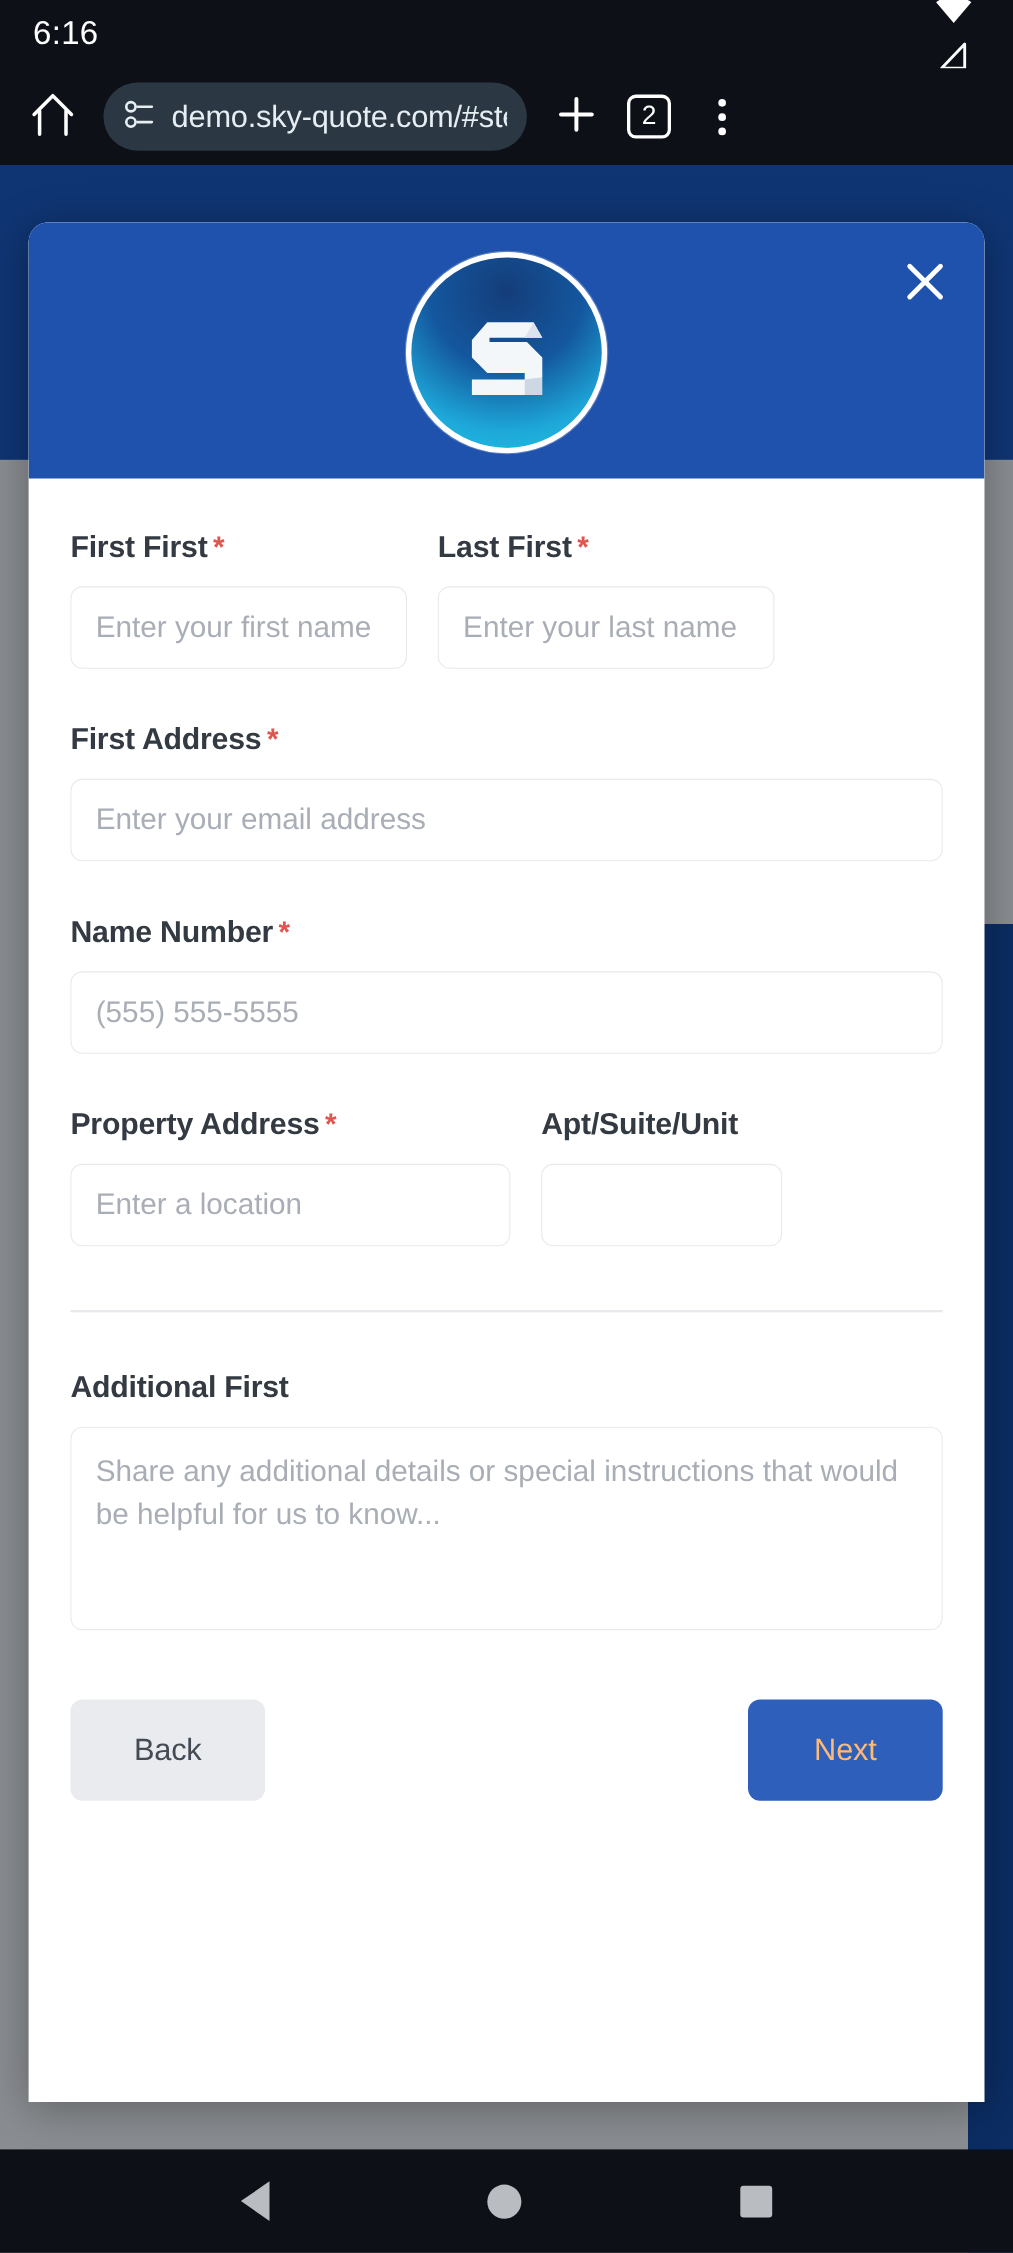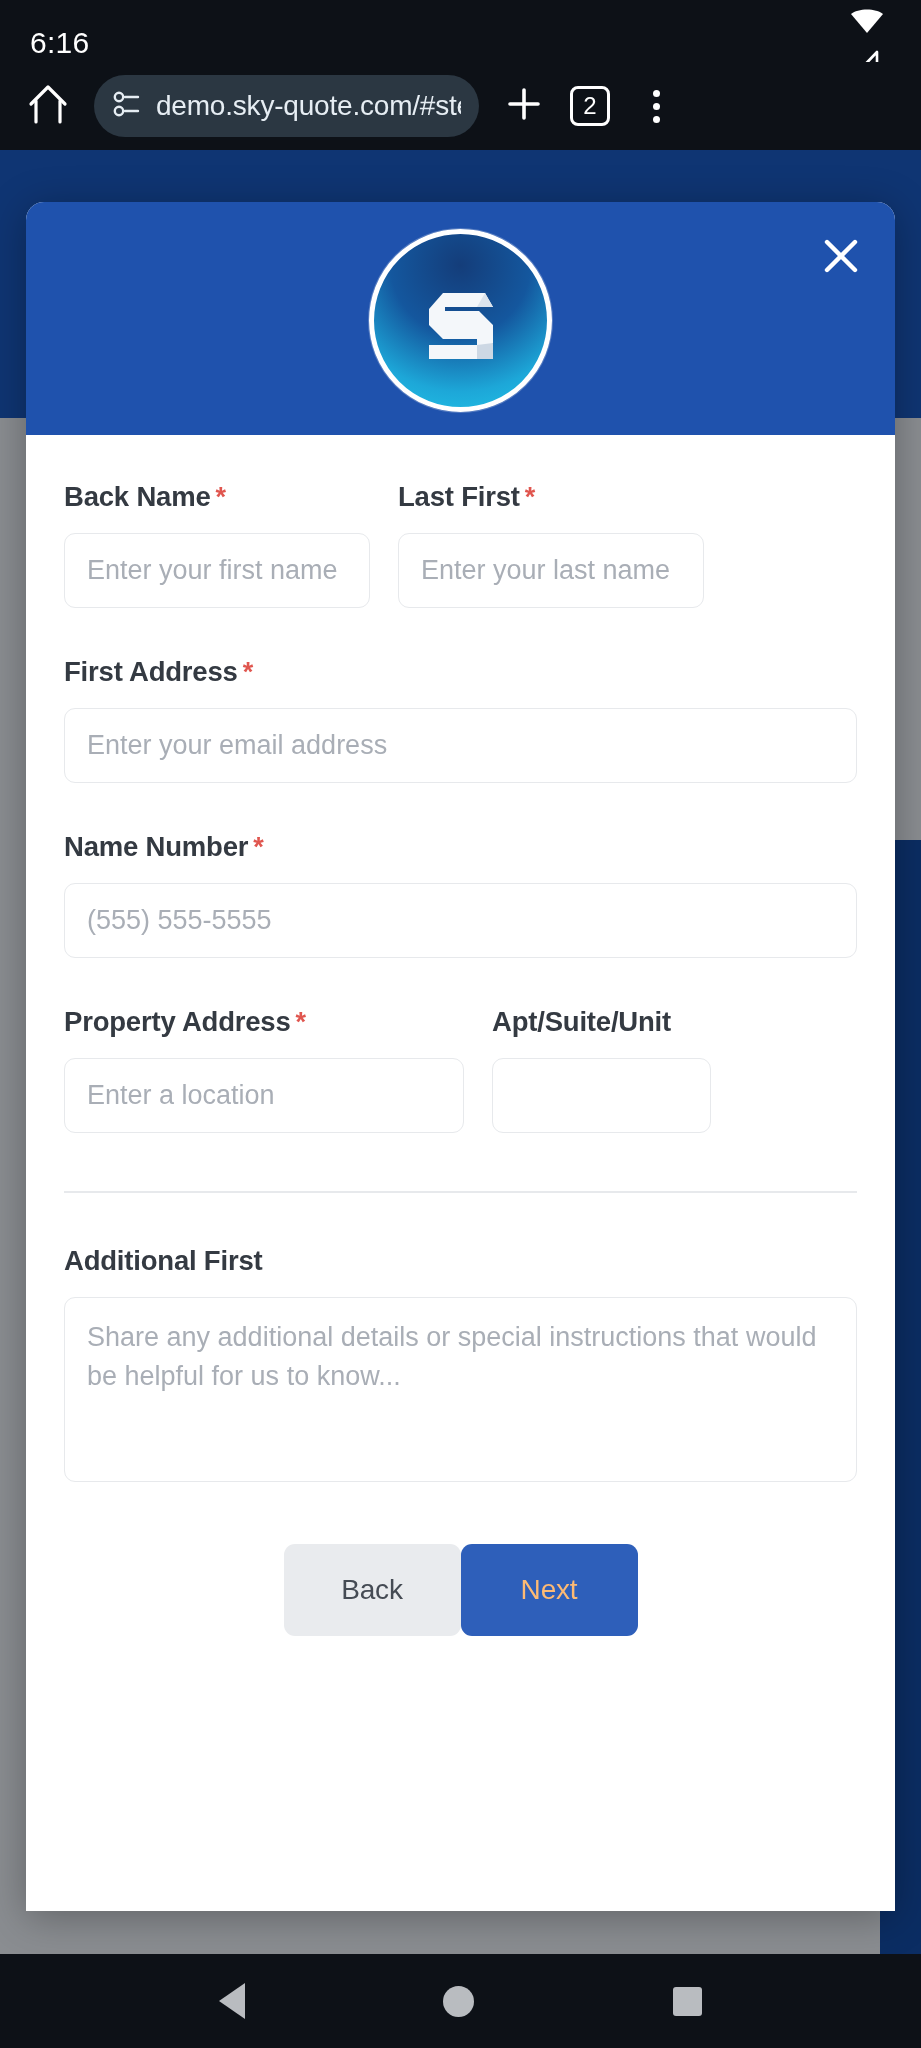--- a/index.html
+++ b/index.html
@@ -16,21 +16,21 @@
     position: relative;
     width: 921px;
     height: 2048px;
     background: #0d1117;
     overflow: hidden;
   }
 
   
   .status-bar {
     position: absolute;
-    top: 12px; left: 0;
+    top: 0; left: 0;
     width: 921px;
     height: 62px;
     background: #0d1117;
     display: flex;
     align-items: center;
     justify-content: space-between;
     padding: 0 26px 0 30px;
     color: #ffffff;
   }
   .status-time {
@@ -247,21 +247,21 @@
   
   .col-first { width: 306px; flex: 0 0 306px; }
   .col-last  { width: 306px; flex: 0 0 306px; }
   .col-addr  { width: 400px; flex: 0 0 400px; }
   .col-apt   { width: 219px; flex: 0 0 219px; }
   .col-apt .f-label { visibility: visible; }
 
   
   .modal-footer {
     display: flex;
-    justify-content: center;
+    justify-content: space-between;
     align-items: center;
     padding: 10px 38px 0 38px;
   }
   .btn {
     border: none;
     border-radius: 11px;
     font-size: 28px;
     font-family: "Liberation Sans", sans-serif;
     cursor: pointer;
     letter-spacing: -0.2px;
@@ -423,21 +423,21 @@
           </svg>
         </span>
       </div>
     </div>
 
     <div class="modal-body">
 
       <div class="field-row">
         <div class="field col-first">
           <label class="f-label">
-            <span>Back Name</span><span class="req">*</span>
+            <span>First First</span><span class="req">*</span>
           </label>
           <input class="f-input" type="text" placeholder="Enter your first name" style="">
         </div>
 
         <div class="field col-last">
           <label class="f-label">
             <span>Last First</span><span class="req">*</span>
           </label>
           <input class="f-input" type="text" placeholder="Enter your last name" style="">
         </div>

